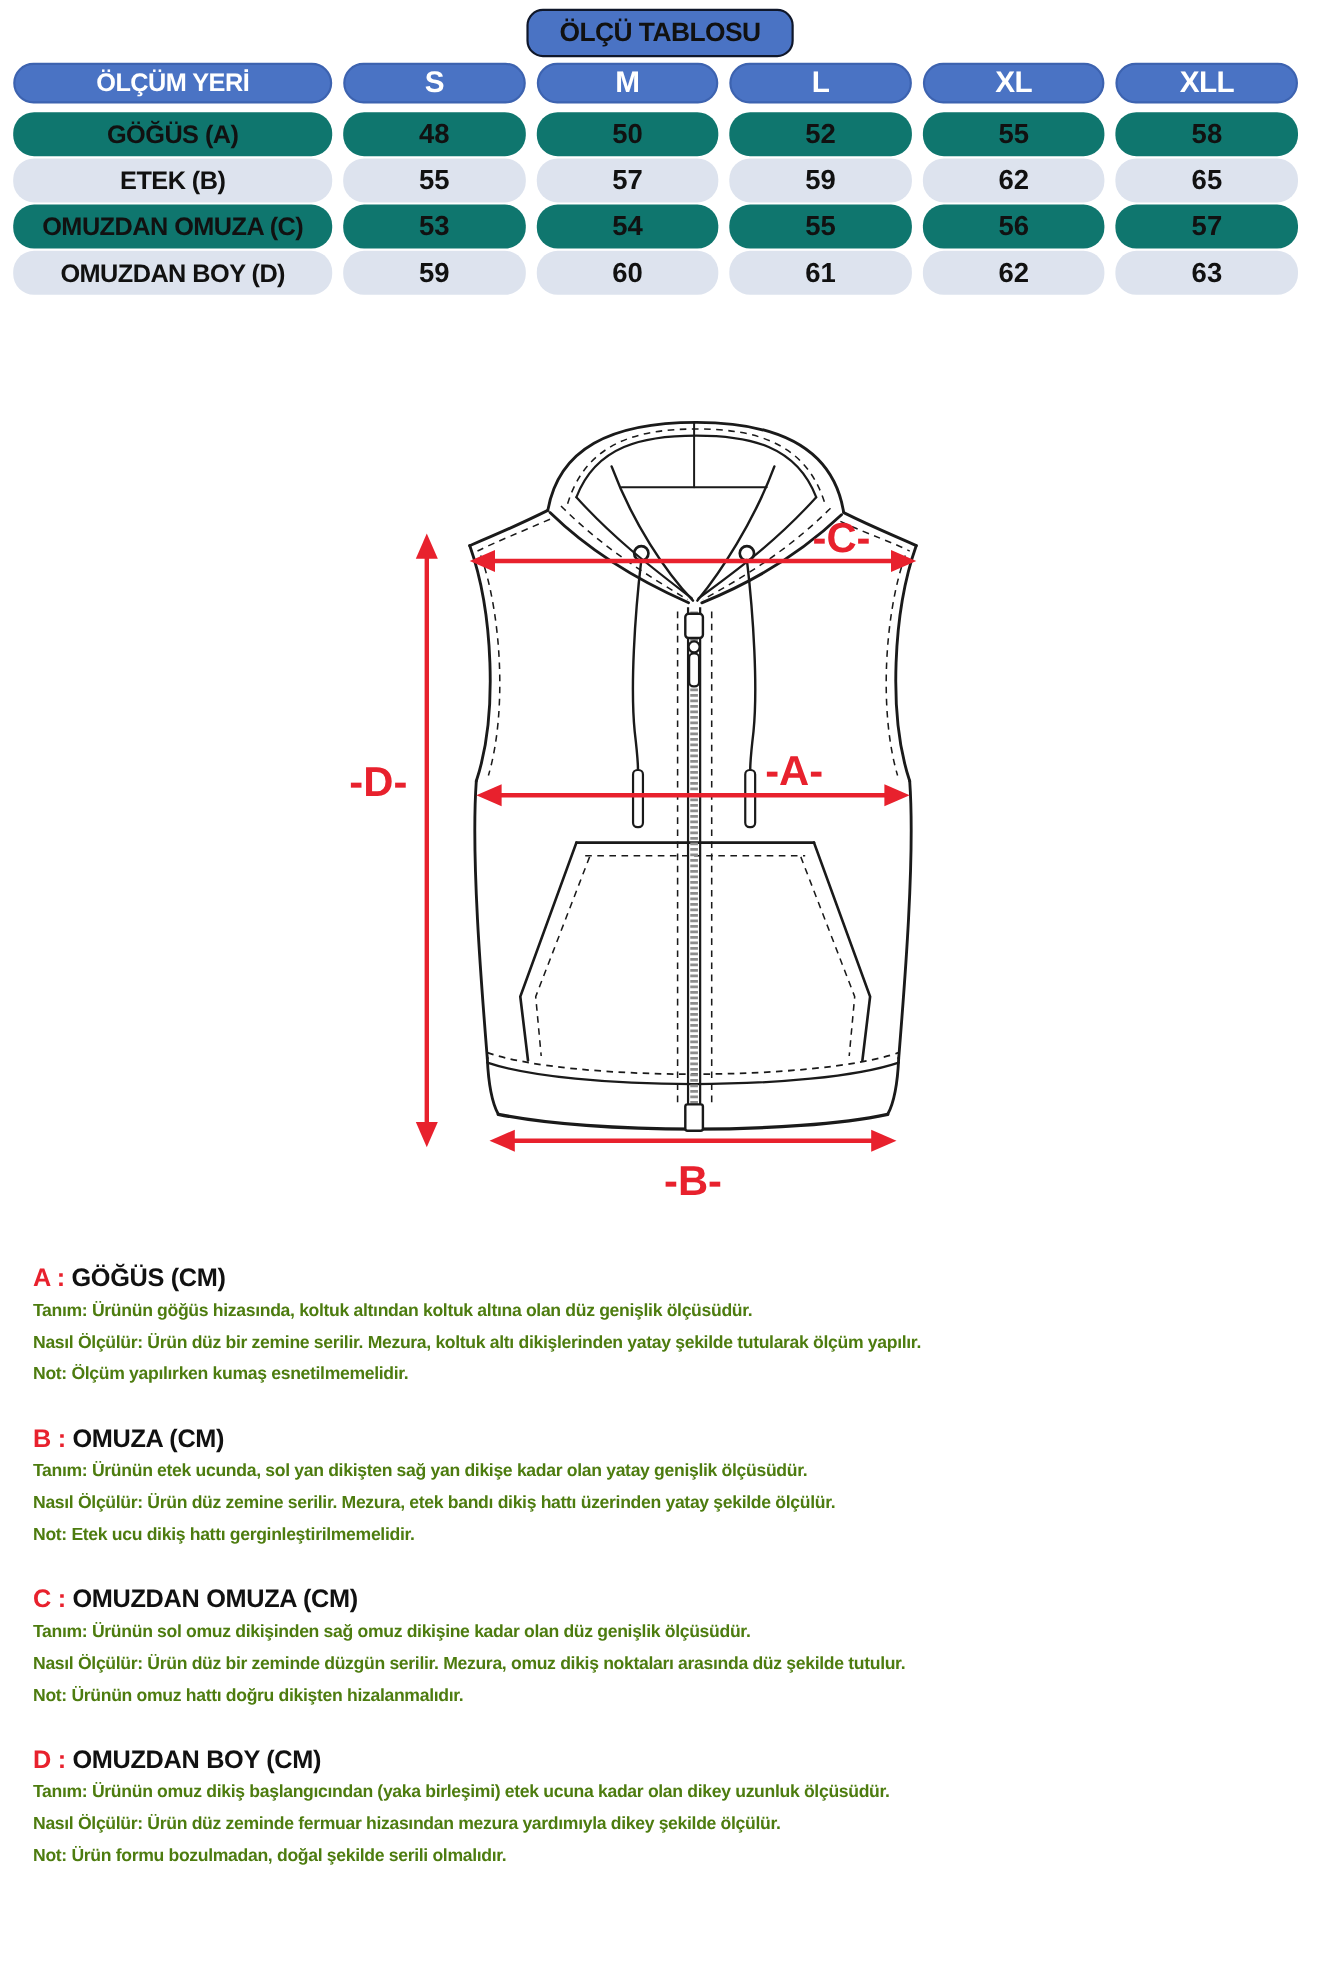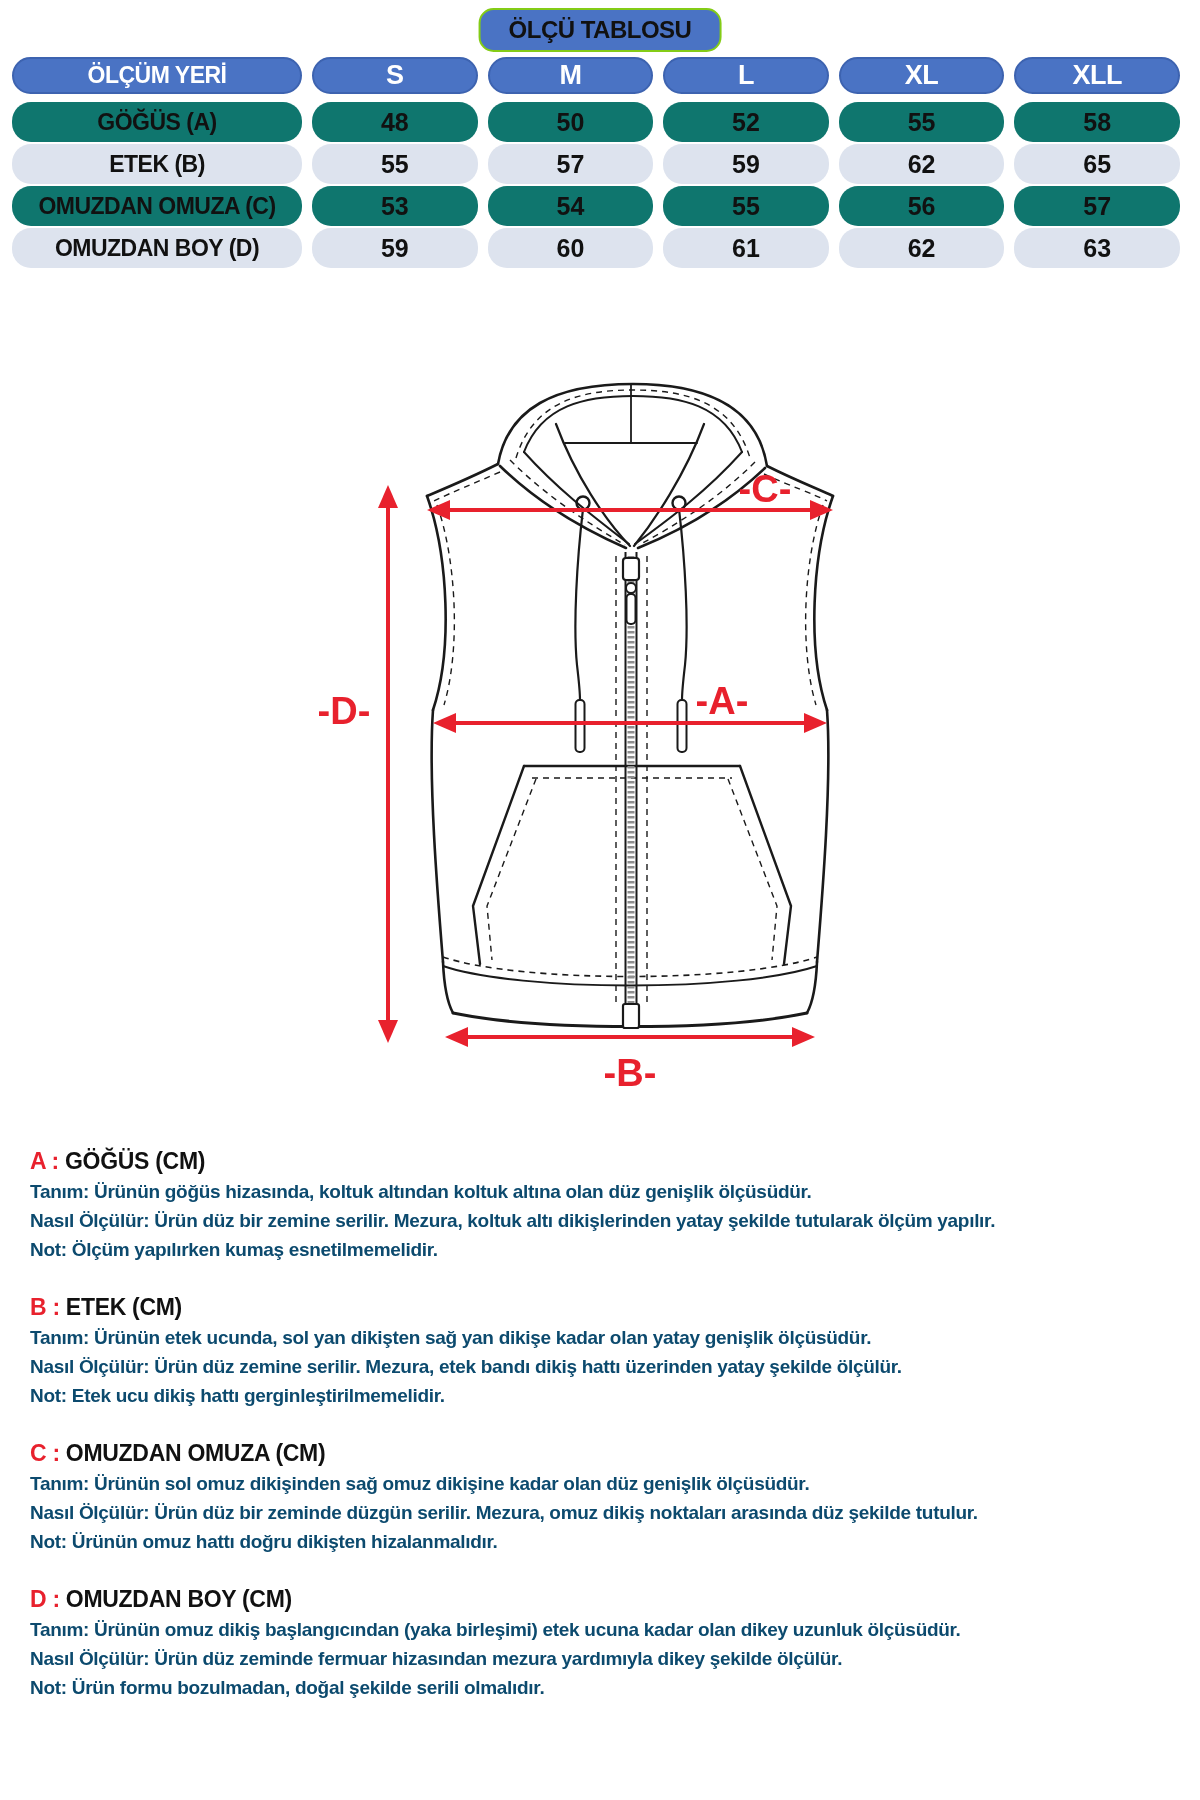--- a/index.html
+++ b/index.html
@@ -2,21 +2,21 @@
 <html><head>
 <meta charset="utf-8">
 <style>
   * { margin: 0; padding: 0; box-sizing: border-box; }
   html, body { width: 1200px; height: 1800px; background: #ffffff;
     font-family: "Liberation Sans", sans-serif; position: relative; overflow: hidden; }
 
   
   .title-pill {
     position: absolute; left: 50%; transform: translateX(-50%); top: 8px;
-    height: 44px; padding: 0 28px; background: #4a73c4; border: 2px solid #84cc16;
+    height: 44px; padding: 0 28px; background: #4a73c4; border: 2px solid #0f172a;
     border-radius: 15px; display: flex; align-items: center; justify-content: center;
     font-size: 24px; font-weight: bold; color: #111; letter-spacing: -0.5px;
   }
   .size-grid {
     position: absolute; left: 12px; top: 57px; width: 1168px;
     display: grid; grid-template-columns: 290px repeat(5, 1fr);
     column-gap: 10px; row-gap: 0;
   }
   .cell {
     border-radius: 19px; display: flex; align-items: center; justify-content: center;
@@ -34,21 +34,21 @@
 
   
   .diagram { position: absolute; left: 280px; top: 330px; width: 670px; height: 790px; }
 
   
   .sections { position: absolute; left: 30px; top: 1146px; width: 1150px; }
   .section { margin-bottom: 28px; }
   .sec-head { font-size: 23px; font-weight: bold; line-height: 31px; color: #111;
     letter-spacing: -0.3px; }
   .sec-head .letter { color: #e8212d; }
-  .sec-line { font-size: 19px; font-weight: bold; line-height: 29px; color: #0c4a6e;
+  .sec-line { font-size: 16px; font-weight: bold; line-height: 29px; color: #4d7c0f;
     letter-spacing: -0.3px; }
 
   
   .footer { position: absolute; left: 0; top: 1792px; width: 1200px; height: 44px;
     display: flex; align-items: center; }
   .footer .rule { flex: 1; height: 6px; background: #e8212d; }
   .footer .brand { margin: 0 16px; font-size: 35px; font-weight: bold; color: #1a1a1a;
     letter-spacing: -1.5px; }
 </style>
 </head>
@@ -200,21 +200,21 @@
     <div class="sec-head">
       <span class="letter">A : </span><span>GÖĞÜS (CM)</span>
     </div>
     <div class="sec-line">Tanım: Ürünün göğüs hizasında, koltuk altından koltuk altına olan düz genişlik ölçüsüdür.</div>
     <div class="sec-line">Nasıl Ölçülür: Ürün düz bir zemine serilir. Mezura, koltuk altı dikişlerinden yatay şekilde tutularak ölçüm yapılır.</div>
     <div class="sec-line">Not: Ölçüm yapılırken kumaş esnetilmemelidir.</div>
   </div>
 
   <div class="section">
     <div class="sec-head">
-      <span class="letter">B : </span><span>ETEK (CM)</span>
+      <span class="letter">B : </span><span>OMUZA (CM)</span>
     </div>
     <div class="sec-line">Tanım: Ürünün etek ucunda, sol yan dikişten sağ yan dikişe kadar olan yatay genişlik ölçüsüdür.</div>
     <div class="sec-line">Nasıl Ölçülür: Ürün düz zemine serilir. Mezura, etek bandı dikiş hattı üzerinden yatay şekilde ölçülür.</div>
     <div class="sec-line">Not: Etek ucu dikiş hattı gerginleştirilmemelidir.</div>
   </div>
 
   <div class="section">
     <div class="sec-head">
       <span class="letter">C : </span><span>OMUZDAN OMUZA (CM)</span>
     </div>

